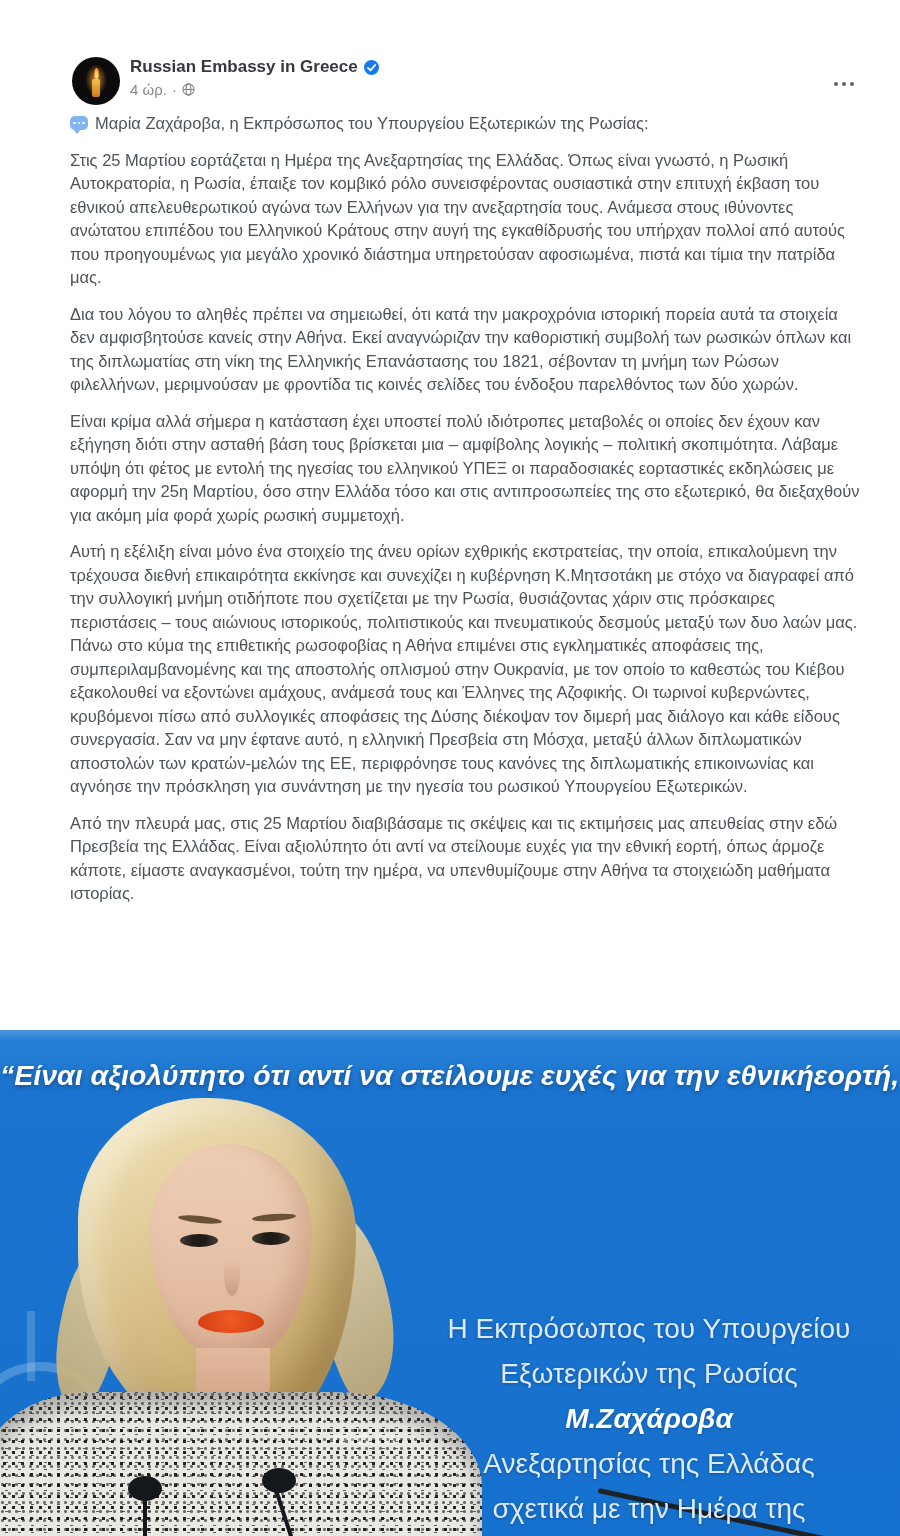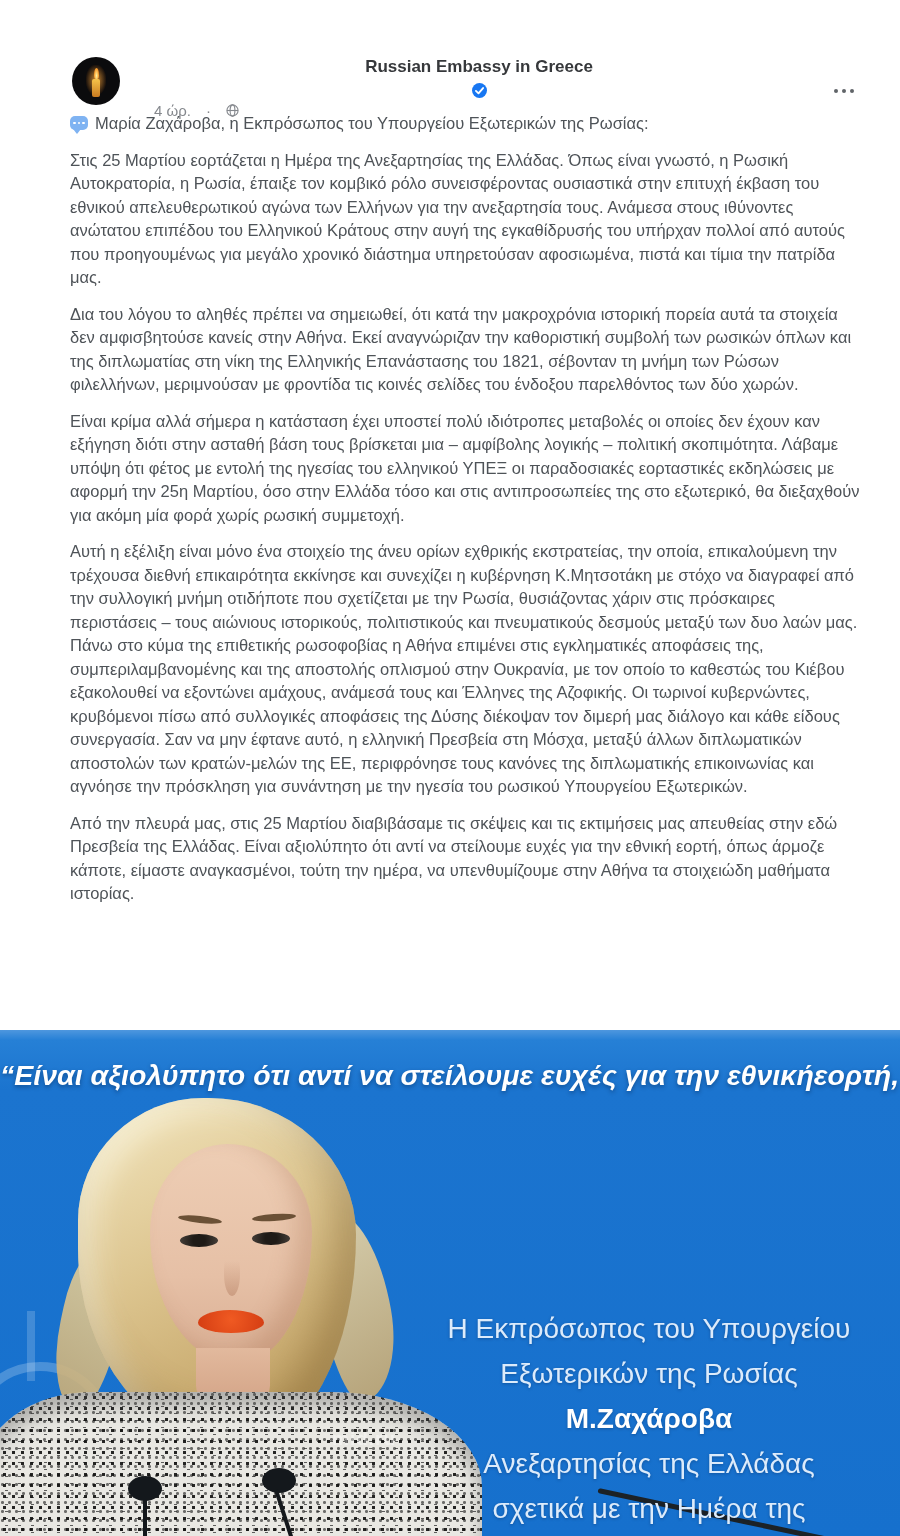--- a/index.html
+++ b/index.html
@@ -16,24 +16,24 @@
   }
   .avatar .glow { position:absolute; left:14px; top:8px; width:20px; height:30px;
     background:radial-gradient(ellipse at center, rgba(255,170,60,.8), rgba(120,60,10,.15) 70%, transparent 75%); }
   .avatar .candle-body { position:absolute; left:20px; top:22px; width:8px; height:18px;
     background:linear-gradient(180deg,#f5c34a,#c87a20); border-radius:2px; }
   .avatar .flame { position:absolute; left:22px; top:11px; width:5px; height:11px;
     background:radial-gradient(ellipse at 50% 70%, #fff3a0 0%, #f7a javascript0 60%, #e86a10 100%);
     background:radial-gradient(ellipse at 50% 70%, #fff3a0 0%, #f7a030 60%, #e86a10 100%);
     border-radius:50% 50% 45% 45% / 65% 65% 35% 35%; }
   .header-text { margin-left:10px; flex:1; }
-  .page-name-row { display:flex; align-items:center; gap:6px;flex-direction:column; }
+  .page-name-row { display:flex; align-items:center; gap:6px; }
   .page-name { font-size:17px; font-weight:bold; color:#36383b; cursor:pointer; }
   .verified svg { display:block; width:15px; height:15px; }
-  .meta-row { display:flex; align-items:center; gap:15px; margin-top:4px; color:#85888d; font-size:15px;margin-left:24px; }
+  .meta-row { display:flex; align-items:center; gap:5px; margin-top:4px; color:#85888d; font-size:15px; }
   .globe svg { display:block; width:13px; height:13px; }
   .menu-btn { display:flex; gap:4px; padding:10px 6px; cursor:pointer; align-self:center; margin-top:6px; }
   .menu-btn i { width:4px; height:4px; border-radius:50%; background:#606468; display:block; }
   
   .post-body {
     position:absolute; top:112px; left:70px; width:790px;
     color:#4e5358; font-size:16.5px; line-height:23.5px;
   }
   .post-body p { margin:0 0 13px 0; }
   .intro { display:flex; gap:7px; align-items:flex-start; }
@@ -53,21 +53,21 @@
     position:absolute; top:24px; left:0; right:0; display:flex; flex-direction:row; align-items:center;
     font-style:italic; font-weight:bold; font-size:28.5px; line-height:43px; color:#ffffff;
     text-shadow:0 2px 4px rgba(0,30,70,.45); white-space:nowrap;
   }
   .quote .l3 { transform:translateX(128px); }
   .quote .l4 { transform:translateX(196px); }
   .caption {
     position:absolute; left:408px; top:252px; width:482px; text-align:center;
     color:#dcebfb; font-size:28px; line-height:45px; text-shadow:0 1px 3px rgba(0,30,70,.35);margin-top:24px;
   }
-  .caption .cap-name { font-weight:bold; color:#ffffff; }
+  .caption .cap-name { font-weight:bold; color:#ffffff;font-style:italic; }
   .watermark {
     position:absolute; left:332px; top:398px; color:rgba(255,255,255,.40);
     font-size:19px; font-weight:bold; letter-spacing:1px; filter:blur(.6px);
   }
   
   .photo { position:absolute; left:0; top:62px; width:475px; height:444px; }
   .emblem { position:absolute; left:-34px; top:270px; width:130px; height:130px;
     border:9px solid rgba(255,255,255,.22); border-radius:50%; }
   .emblem::after { content:""; position:absolute; left:52px; top:-60px; width:8px; height:70px;
     background:rgba(255,255,255,.18); }

